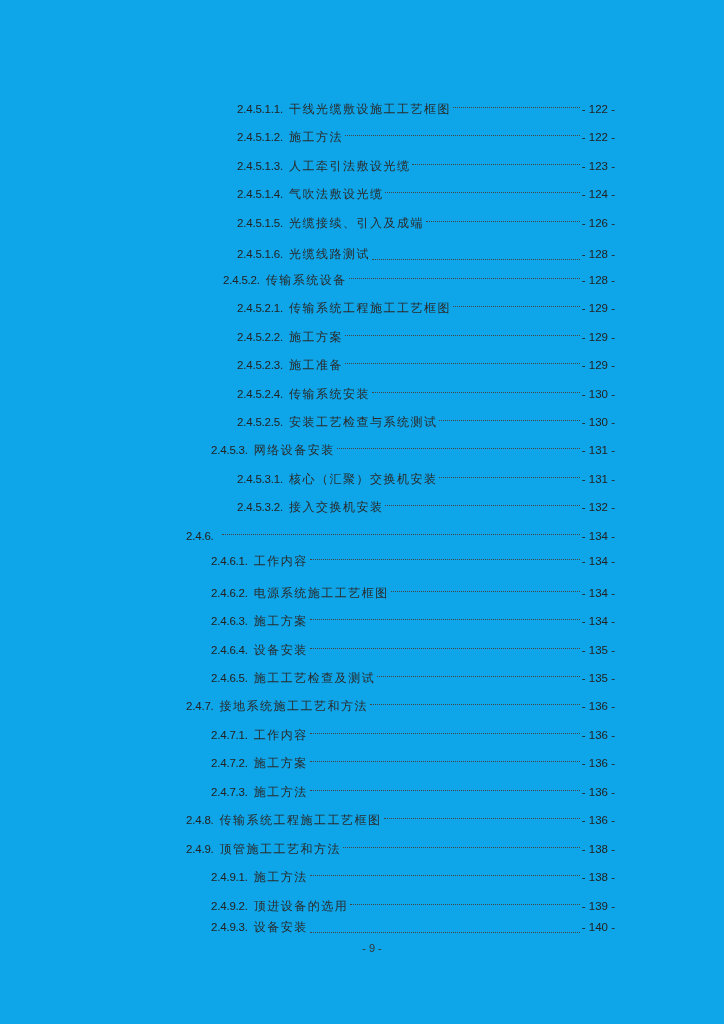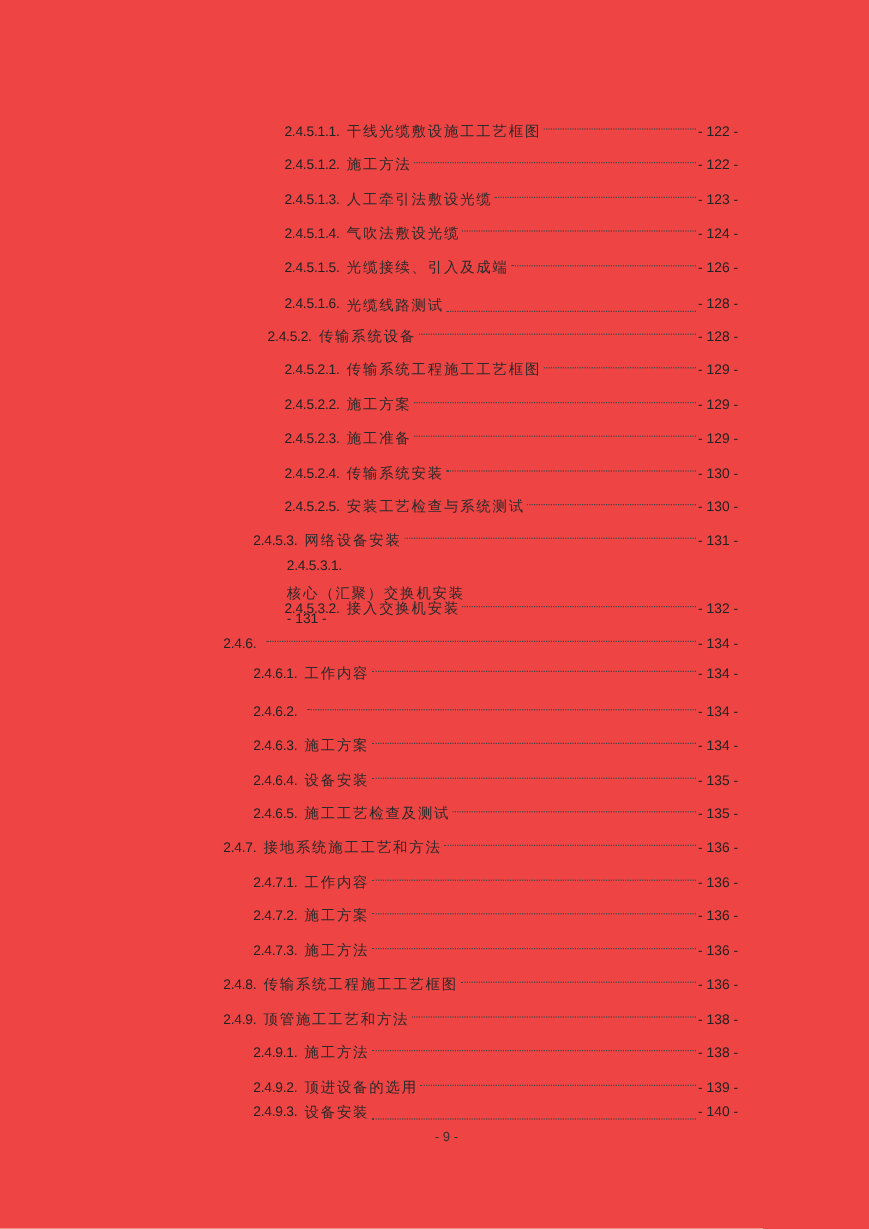--- a/index.html
+++ b/index.html
@@ -14,21 +14,21 @@
       overflow: hidden;
       font-family: "Liberation Sans", "DejaVu Sans", sans-serif;
       color: #222222;
     }
     .page {
       position: absolute;
       left: 0;
       top: 0;
       width: 724px;
       height: 1024px;
-      background: #ef4444;
+      background: #0ea5e9;
     }
     .toc {
       position: absolute;
       top: 91px;
       left: 0;
       width: 724px;
     }
     .toc-row {
       position: absolute;
       height: 22px;
@@ -158,21 +158,21 @@
         <span class="toc-title">安装工艺检查与系统测试</span>
         <span class="toc-leader"></span>
         <span class="toc-page">- 130 -</span>
       </div>
       <div class="toc-row level-2" style="top: 341.4px;">
         <span class="toc-num">2.4.5.3.</span>
         <span class="toc-title">网络设备安装</span>
         <span class="toc-leader"></span>
         <span class="toc-page">- 131 -</span>
       </div>
-      <div class="toc-row level-3" style="top: 369.85px; flex-direction: column;">
+      <div class="toc-row level-3" style="top: 369.85px;">
         <span class="toc-num">2.4.5.3.1.</span>
         <span class="toc-title">核心（汇聚）交换机安装</span>
         <span class="toc-leader"></span>
         <span class="toc-page">- 131 -</span>
       </div>
       <div class="toc-row level-3" style="top: 398.3px;">
         <span class="toc-num">2.4.5.3.2.</span>
         <span class="toc-title">接入交换机安装</span>
         <span class="toc-leader"></span>
         <span class="toc-page">- 132 -</span>
@@ -183,20 +183,21 @@
         <span class="toc-page">- 134 -</span>
       </div>
       <div class="toc-row level-2" style="top: 452px;">
         <span class="toc-num">2.4.6.1.</span>
         <span class="toc-title">工作内容</span>
         <span class="toc-leader"></span>
         <span class="toc-page">- 134 -</span>
       </div>
       <div class="toc-row level-2" style="top: 483.65px;">
         <span class="toc-num">2.4.6.2.</span>
+        <span class="toc-title">电源系统施工工艺框图</span>
         <span class="toc-leader"></span>
         <span class="toc-page">- 134 -</span>
       </div>
       <div class="toc-row level-2" style="top: 512.1px;">
         <span class="toc-num">2.4.6.3.</span>
         <span class="toc-title">施工方案</span>
         <span class="toc-leader"></span>
         <span class="toc-page">- 134 -</span>
       </div>
       <div class="toc-row level-2" style="top: 540.55px;">

